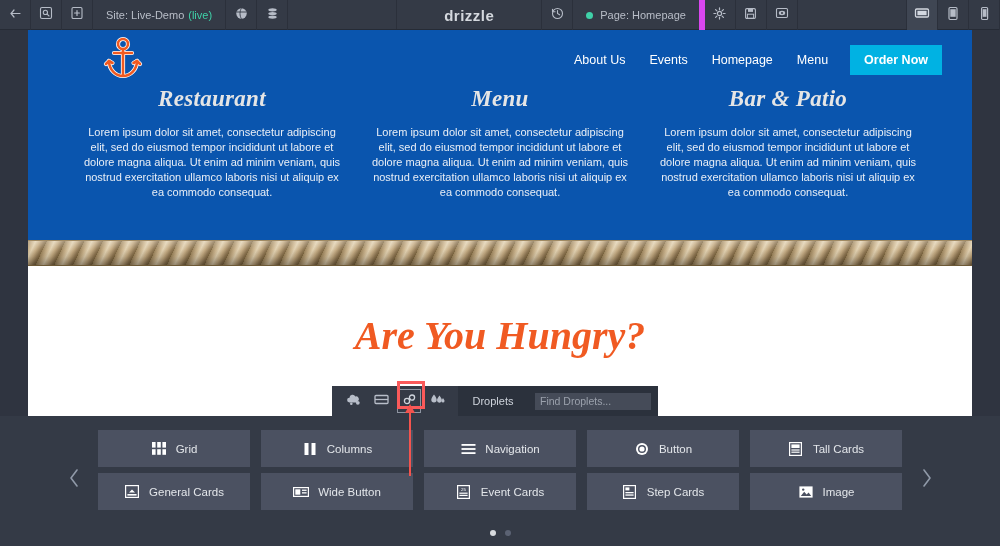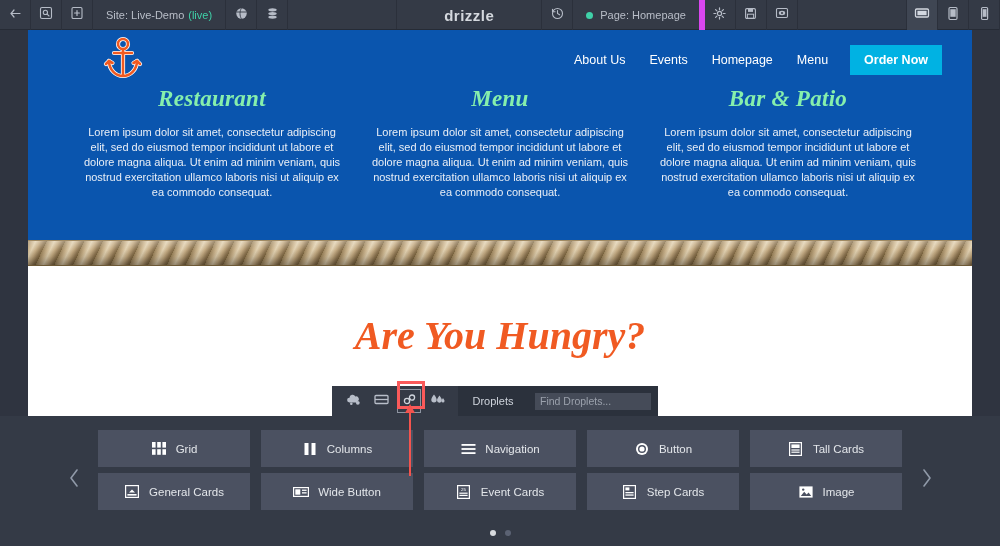--- a/index.html
+++ b/index.html
@@ -97,21 +97,21 @@
   }
   .cols {
     display: flex;
     padding: 0 40px;
     gap: 0px;
   }
   .col { flex: 1; text-align: center; padding: 0 12px; }
   .col h2 {
     font-family: "Liberation Serif", serif;
     font-style: italic; font-weight: bold;
-    font-size: 23px; color: #86efac;
+    font-size: 23px; color: #e5e5e5;
     margin-bottom: 13px; letter-spacing: 0.3px;
   }
   .col p {
     font-size: 11px; line-height: 15px;
     color: #e8eef6;
   }
   .rope {
     height: 26px; width: 100%;
     background:
       repeating-linear-gradient(115deg,

